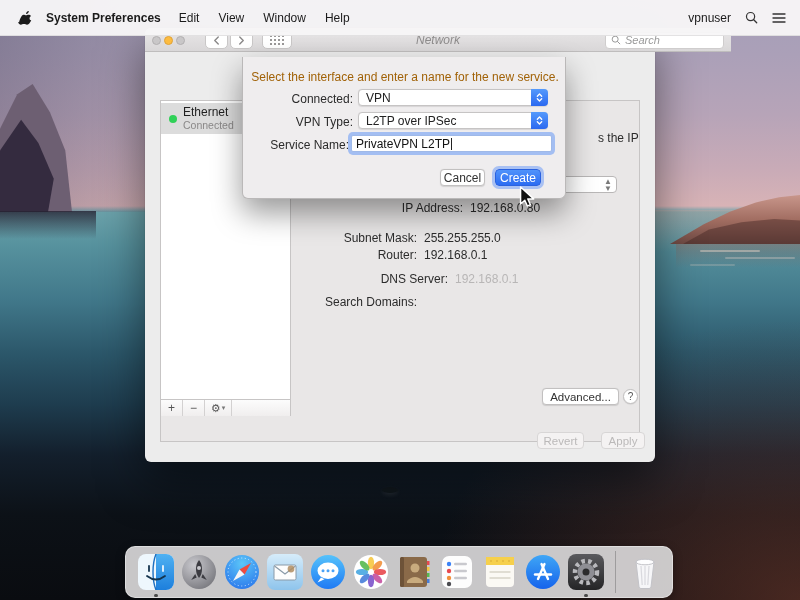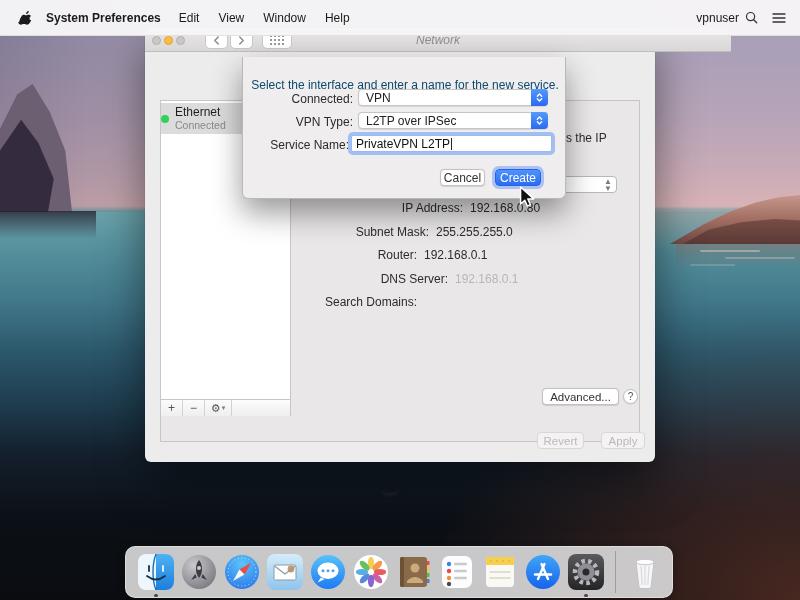--- a/index.html
+++ b/index.html
@@ -38,21 +38,21 @@
     background:#10171c; box-shadow:0 2px 4px rgba(180,180,190,.12); }
 
   
   .menubar { position:absolute; left:0; top:0; width:800px; height:36px; z-index:40;
     background:rgba(247,246,247,.96); display:flex; align-items:center; font-size:12px; color:#1b1b1b;
     border-bottom:1px solid rgba(0,0,0,.08); padding:0 10px; }
   .menubar .apple { width:14px; height:14px; margin:0 14px 0 8px; display:flex; align-items:center; }
   .menubar .app-name { font-weight:bold; margin-right:18px; }
   .menubar .mitem { margin-right:19px; }
   .menubar .spacer { flex:1; }
-  .menubar .username { margin-right:6px; }
+  .menubar .username { margin-right:14px; }
   .menubar .mb-icon { width:14px; height:14px; margin-right:13px; display:flex; align-items:center; }
 
   
   .window { position:absolute; left:145px; top:28px; width:510px; height:434px; z-index:10;
     border-radius:6px; background:#ececec; box-shadow:0 18px 45px rgba(0,0,0,.5), 0 0 1px rgba(0,0,0,.4); }
   .titlebar { position:absolute; left:0; top:0; width:586px; height:24px;
     background:linear-gradient(180deg,#e9e7e8,#d9d7d8); border-bottom:1px solid #bfbdbd;
     border-radius:6px 6px 0 0;font-style:italic; }
   .tl { position:absolute; top:7.5px; width:9px; height:9px; border-radius:50%; }
   .tl.close { left:7px;  background:#c9c7c8; border:.5px solid #b2b0b1; }
@@ -66,34 +66,34 @@
   .searchfield { position:absolute; right:7px; top:3.5px; width:119px; height:17px; background:#fff;
     border:1px solid #cfcdcd; border-radius:4px; display:flex; align-items:center; padding:0 5px;
     font-size:11px; color:#9a9a9a; gap:4px; }
 
   
   .prefbox { position:absolute; left:15px; top:72px; width:480px; height:342px;
     border:1px solid #c7c5c5; background:#e9e7e7; }
   .sidebar { position:absolute; left:0; top:0; width:130px; height:298px; background:#fff;
     border-right:1px solid #c7c5c5; }
   .svc-row { position:absolute; left:0; top:2px; width:129px; height:31px; background:#dcdcdc;
-    display:flex; align-items:center; gap:6px; }
+    display:flex; align-items:center; padding-left:8px; gap:6px; }
   .svc-dot { width:8px; height:8px; border-radius:50%; background:#30d158; flex:0 0 auto; }
   .svc-name { font-size:12px; color:#1f1f1f; line-height:1.15; }
   .svc-status { font-size:10.5px; color:#8a8888; line-height:1.15; }
   .side-toolbar { position:absolute; left:0; top:298px; width:130px; height:17px;
     background:linear-gradient(180deg,#fcfcfc,#f0eeee); border-right:1px solid #c7c5c5;
     border-top:1px solid #c7c5c5; display:flex; }
   .stb { width:22px; height:100%; border-right:1px solid #d3d1d1; display:flex; align-items:center;
     justify-content:center; font-size:12px; color:#555; }
   .stb.gear { width:27px; font-size:11px; gap:1px; }
   .stb-caret { font-size:7px; color:#777; }
 
   
-  .status-tail { position:absolute; left:421px; top:103px; font-size:12px; color:#2c2c2c; }
+  .status-tail { position:absolute; left:421px; top:103px; font-size:12px; color:#2c2c2c;padding-left:32px; }
   .partial-popup { position:absolute; left:375px; top:148px; width:97px; height:17px; background:#fff;
     border:1px solid #b9b7b7; border-radius:4px; }
   .partial-popup .steppers { position:absolute; right:4px; top:1px; color:#7a7a7a; font-size:8px;
     line-height:7px; text-align:center; }
   .detail-row { position:absolute; left:146px; width:330px; height:14px; font-size:12px; display:flex; }
   .d-label { width:126px; text-align:right; color:#2c2c2c; flex:0 0 auto; }
   .d-value { margin-left:7px; color:#2c2c2c; }
   .d-value.muted { color:#b8b6b6; }
   .advanced-btn { position:absolute; left:397px; top:360px; width:77px; height:17px; background:#fff;
     border:1px solid #c2c0c0; border-radius:4px; font-size:11.5px; color:#333;
@@ -104,22 +104,22 @@
     display:flex; align-items:center; justify-content:center; box-shadow:0 .5px 1px rgba(0,0,0,.12); }
   .winbtn { position:absolute; top:404px; height:17px; border:1px solid #d8d6d6; border-radius:4px;
     background:#f4f2f2; font-size:11.5px; color:#bbb9b9; display:flex; align-items:center; justify-content:center; }
   .revert-btn { left:392px; width:47px; }
   .apply-btn  { left:456px; width:44px; }
 
   
   .sheet { position:absolute; left:242px; top:57px; width:324px; height:142px; z-index:20;
     background:#efedee; border:1px solid #bab8b8; border-top:none; border-radius:0 0 6px 6px;
     box-shadow:0 14px 30px rgba(0,0,0,.40); }
-  .sheet-msg { position:absolute; left:8px; top:21px; width:308px; text-align:center;
-    font-size:12px; color:#0c4a6e; }
+  .sheet-msg { position:absolute; left:8px; top:13px; width:308px; text-align:center;
+    font-size:12px; color:#a16207; }
   .srow-label { position:absolute; width:103px; text-align:right; font-size:12px; color:#2b2b2b; }
   .lab-if { left:7px; top:35px; } .lab-vt { left:7px; top:58px; } .lab-sn { left:3px; top:81px; }
   .popup { position:absolute; left:115px; width:190px; height:17px; background:#fff;
     border:1px solid #c6c4c4; border-radius:4px; font-size:12px; color:#222;
     display:flex; align-items:center; padding-left:7px; box-shadow:0 .5px 1px rgba(0,0,0,.1); }
   .pp-if { top:32px; } .pp-vt { top:55px; }
   .popup .cap { position:absolute; right:-1px; top:-1px; width:17px; height:17px; border-radius:0 4px 4px 0;
     background:linear-gradient(180deg,#559afc,#2b69f0); display:flex; align-items:center; justify-content:center; }
   .textfield { position:absolute; left:108px; top:78px; width:201px; height:17px; background:#fff;
     border:1px solid #9fb9e8; border-radius:2px; font-size:12px; color:#111;
@@ -223,20 +223,27 @@
               <rect x="8" y="4" width="2" height="2"></rect>
               <rect x="12" y="4" width="2" height="2"></rect>
               <rect x="0" y="8" width="2" height="2"></rect>
               <rect x="4" y="8" width="2" height="2"></rect>
               <rect x="8" y="8" width="2" height="2"></rect>
               <rect x="12" y="8" width="2" height="2"></rect>
             </g>
           </svg>
       </span>
       <span class="win-title">Network</span>
+      <span class="searchfield">
+        <svg viewBox="0 0 12 12" width="10" height="10">
+            <circle cx="5" cy="5" r="3.6" fill="none" stroke="#9a9a9a" stroke-width="1.2"></circle>
+            <line x1="7.8" y1="7.8" x2="10.6" y2="10.6" stroke="#9a9a9a" stroke-width="1.2" stroke-linecap="round"></line>
+          </svg>
+        <span>Search</span>
+      </span>
     </div>
 
     <div class="prefbox">
       <div class="sidebar">
         <div class="svc-row">
           <span class="svc-dot"></span>
           <span>
             <div class="svc-name">Ethernet</div>
             <div class="svc-status">Connected</div>
           </span>
@@ -254,21 +261,21 @@
 
     <span class="status-tail">s the IP</span>
     <span class="partial-popup">
       <span class="steppers">▲<br>▼</span>
     </span>
 
     <div class="detail-row" style="top:173px;padding-left:46px;">
       <span class="d-label">IP Address:</span>
       <span class="d-value">192.168.0.80</span>
     </div>
-    <div class="detail-row" style="top:197px;padding-left:12px;">
+    <div class="detail-row" style="top:203px;">
       <span class="d-label">Subnet Mask:</span>
       <span class="d-value">255.255.255.0</span>
     </div>
     <div class="detail-row" style="top:220px;">
       <span class="d-label">Router:</span>
       <span class="d-value">192.168.0.1</span>
     </div>
     <div class="detail-row" style="top:244px;padding-left:31px;">
       <span class="d-label">DNS Server:</span>
       <span class="d-value muted">192.168.0.1</span>

